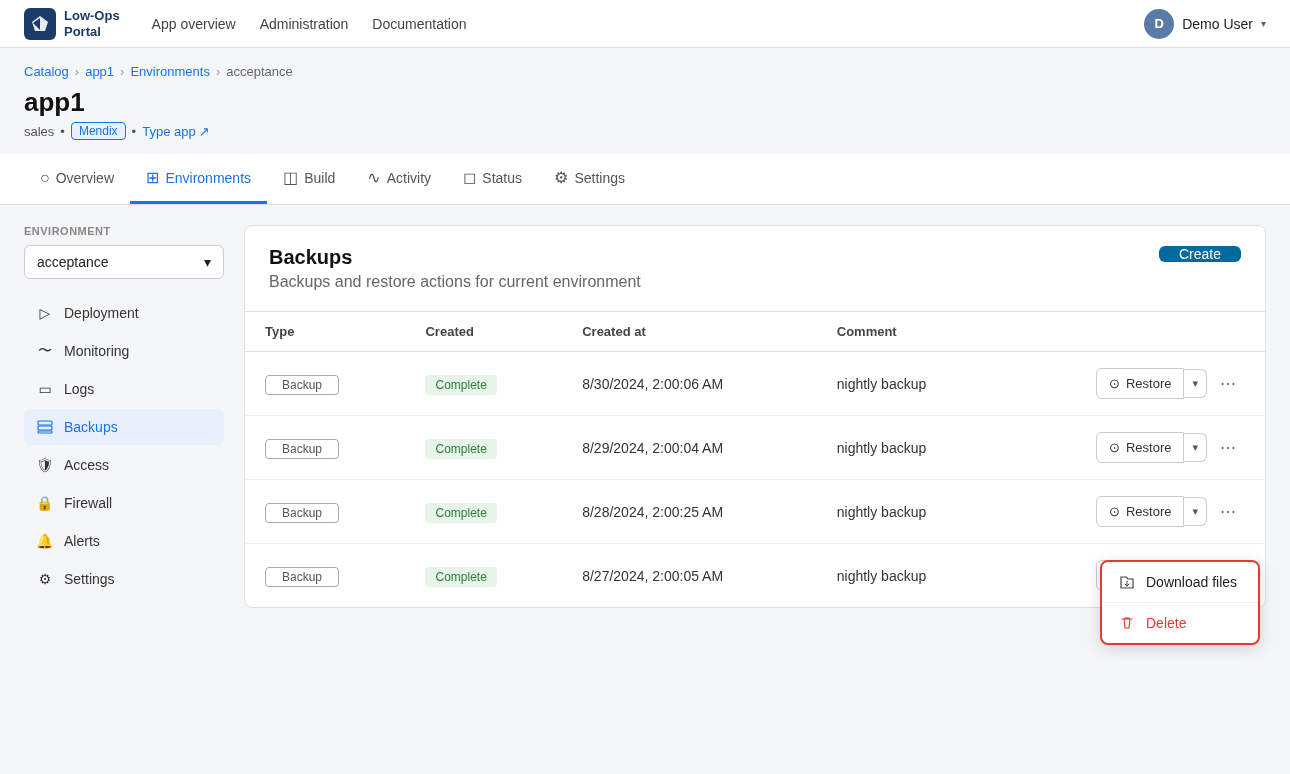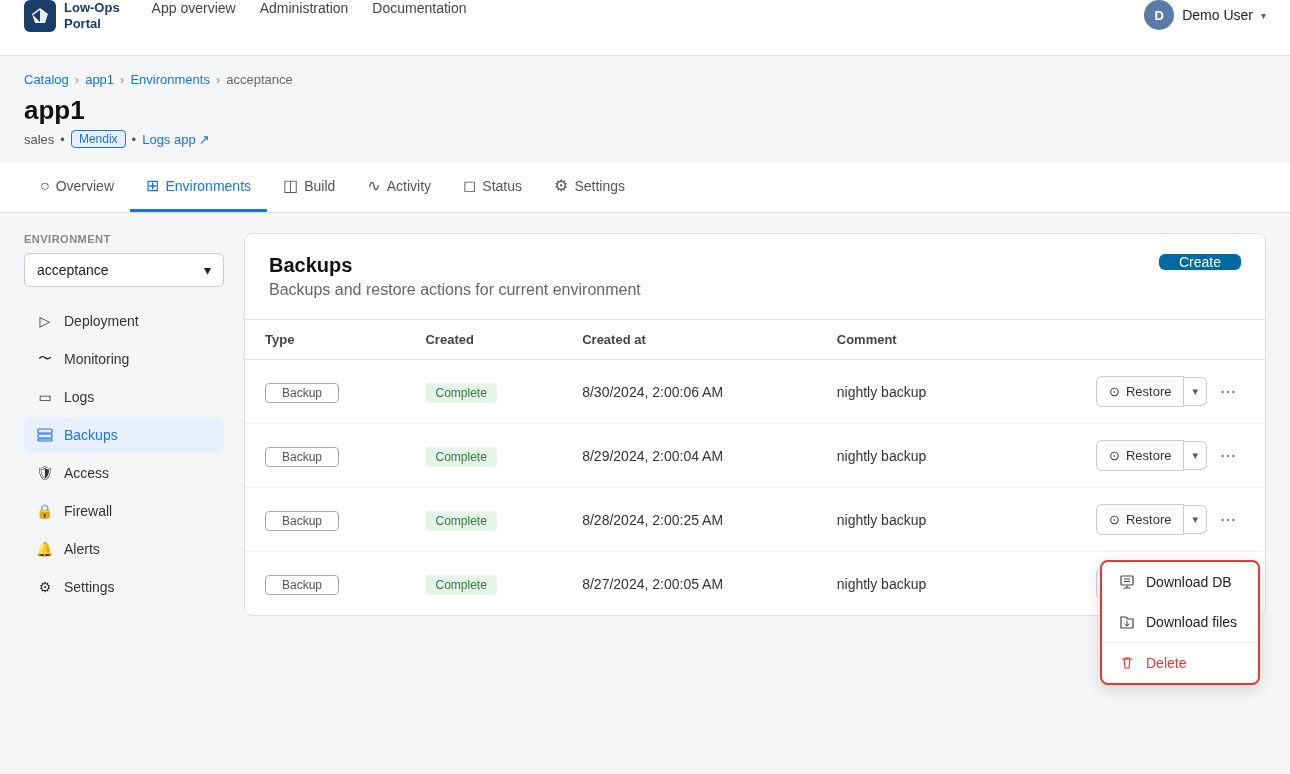--- a/index.html
+++ b/index.html
@@ -1,19 +1,19 @@
 <!DOCTYPE html>
 <html><head>
   <meta charset="utf-8">
   <style>
     * { box-sizing: border-box; margin: 0; padding: 0; }
     body { font-family: -apple-system, BlinkMacSystemFont, 'Segoe UI', sans-serif; background: #f5f6f8; color: #222; font-size: 14px; }
 
     
-    .topnav { background: #fff; border-bottom: 1px solid #e0e0e0; display: flex; align-items: flex-start; padding: 0 24px; height: 56px; }
+    .topnav { background: #fff; border-bottom: 1px solid #e0e0e0; display: flex; align-items: center; padding: 0 24px; height: 48px; }
     .logo { display: flex; align-items: center; gap: 8px; margin-right: 32px; }
     .logo-icon { width: 32px; height: 32px; background: #1a3c6b; border-radius: 6px; display: flex; align-items: center; justify-content: center; }
     .logo-icon svg { width: 20px; height: 20px; fill: white; }
     .logo-text { font-weight: 700; font-size: 13px; line-height: 1.2; color: #1a3c6b; }
     .nav-links { display: flex; gap: 24px; flex: 1; }
     .nav-link { color: #444; font-size: 14px; text-decoration: none; cursor: pointer; }
     .user-area { display: flex; align-items: center; gap: 8px; cursor: pointer; }
     .user-avatar { width: 30px; height: 30px; border-radius: 50%; background: #5a7ba8; color: white; display: flex; align-items: center; justify-content: center; font-weight: 600; font-size: 13px; }
     .user-name { font-size: 14px; color: #222; }
     .chevron-down { font-size: 10px; color: #666; }
@@ -123,21 +123,21 @@
 </div>
 
 <div class="page-header">
   <div class="page-title">app1</div>
   <div class="page-subtitle">
     <span>sales</span>
     <span>•</span>
     <span class="badge-mendix">Mendix</span>
     <span>•</span>
     <a class="view-app-link">
-      <span>Logs app</span>
+      <span>Type app</span>
       <span>↗</span>
     </a>
   </div>
 </div>
 
 <div class="tabs">
   <div class="tab">
     <span class="tab-icon">○</span>
     <span>Overview</span>
   </div>
@@ -317,30 +317,20 @@
         </table>
       </div>
     </div>
   </div>
 </div>
 
 <div class="dropdown-menu">
   <div class="dropdown-item">
     <span class="dropdown-icon">
       <svg width="16" height="16" viewBox="0 0 16 16" fill="none">
-        <rect x="2" y="2" width="12" height="9" rx="1" stroke="#444" stroke-width="1.2" fill="none"></rect>
-        <path d="M5 5h6M5 7.5h6" stroke="#444" stroke-width="1"></path>
-        <path d="M8 12v2M5 14h6" stroke="#444" stroke-width="1.2" stroke-linecap="round"></path>
-      </svg>
-    </span>
-    <span>Download DB</span>
-  </div>
-  <div class="dropdown-item">
-    <span class="dropdown-icon">
-      <svg width="16" height="16" viewBox="0 0 16 16" fill="none">
         <path d="M2 3h5l2 2h5v9H2V3z" stroke="#444" stroke-width="1.2" fill="none"></path>
         <path d="M8 7v5M6 10l2 2 2-2" stroke="#444" stroke-width="1" stroke-linecap="round"></path>
       </svg>
     </span>
     <span>Download files</span>
   </div>
   <div class="dropdown-divider"></div>
   <div class="dropdown-item danger">
     <span class="dropdown-icon">
       <svg width="16" height="16" viewBox="0 0 16 16" fill="none">

